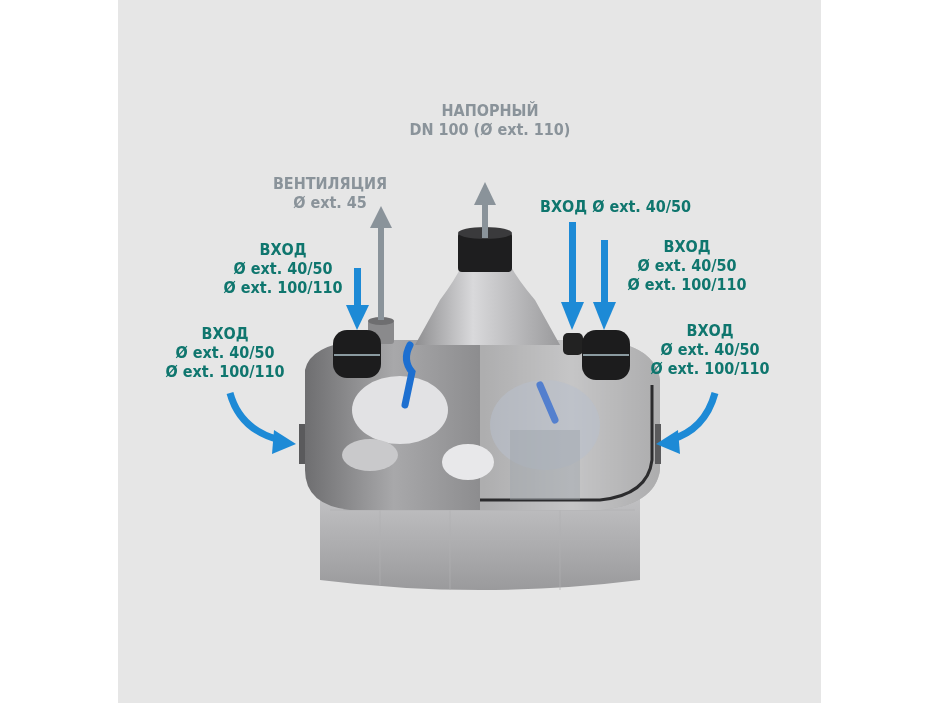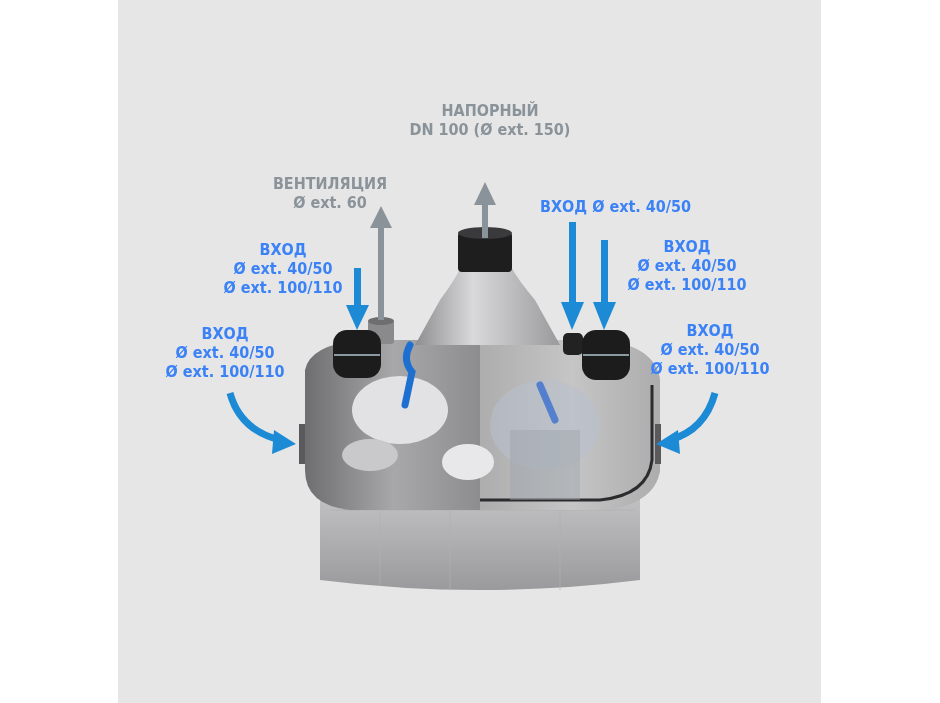--- a/index.html
+++ b/index.html
@@ -1,20 +1,20 @@
 <!DOCTYPE html>
 <html><head>
 <meta charset="utf-8">
 <style>
   html,body{margin:0;padding:0;}
   body{width:940px;height:703px;background:#ffffff;position:relative;overflow:hidden;font-family:"DejaVu Sans Condensed","DejaVu Sans",sans-serif;}
   .panel{position:absolute;left:118px;top:0;width:703px;height:703px;background:#e6e6e6;}
   .lbl{position:absolute;font-weight:bold;text-align:center;line-height:19px;font-size:16px;white-space:nowrap;}
   .gray{color:#8a939a;}
-  .blue{color:#3b82f6;}
+  .blue{color:#0f766e;}
   svg{position:absolute;left:0;top:0;}
 </style>
 </head>
 <body>
 
 <div class="panel"></div>
 
 <svg width="940" height="703">
   <defs>
     <linearGradient id="body" x1="0" x2="1" y1="0" y2="0">
@@ -97,26 +97,26 @@
     <polygon points="593,302 616,302 604,330"></polygon>
   </g>
   <path d="M230 393 Q240 430 280 440" fill="none" stroke="#1d8ad6" stroke-width="7"></path>
   <polygon points="296,444 274,430 272,454" fill="#1d8ad6"></polygon>
   <path d="M715 393 Q705 430 670 440" fill="none" stroke="#1d8ad6" stroke-width="7"></path>
   <polygon points="656,444 678,430 680,454" fill="#1d8ad6"></polygon>
 </svg>
 
 <div class="lbl gray" style="left:390px;top:101px;width:200px;">
   <div>НАПОРНЫЙ</div>
-  <div>DN 100 (Ø ext. 150)</div>
+  <div>DN 100 (Ø ext. 110)</div>
 </div>
 
 <div class="lbl gray" style="left:255px;top:174px;width:150px;text-align:center;">
   <div>ВЕНТИЛЯЦИЯ</div>
-  <div>Ø ext. 60</div>
+  <div>Ø ext. 45</div>
 </div>
 
 <div class="lbl blue" style="left:218px;top:240px;width:130px;">
   <div>ВХОД</div>
   <div>Ø ext. 40/50</div>
   <div>Ø ext. 100/110</div>
 </div>
 
 <div class="lbl blue" style="left:160px;top:324px;width:130px;">
   <div>ВХОД</div>

